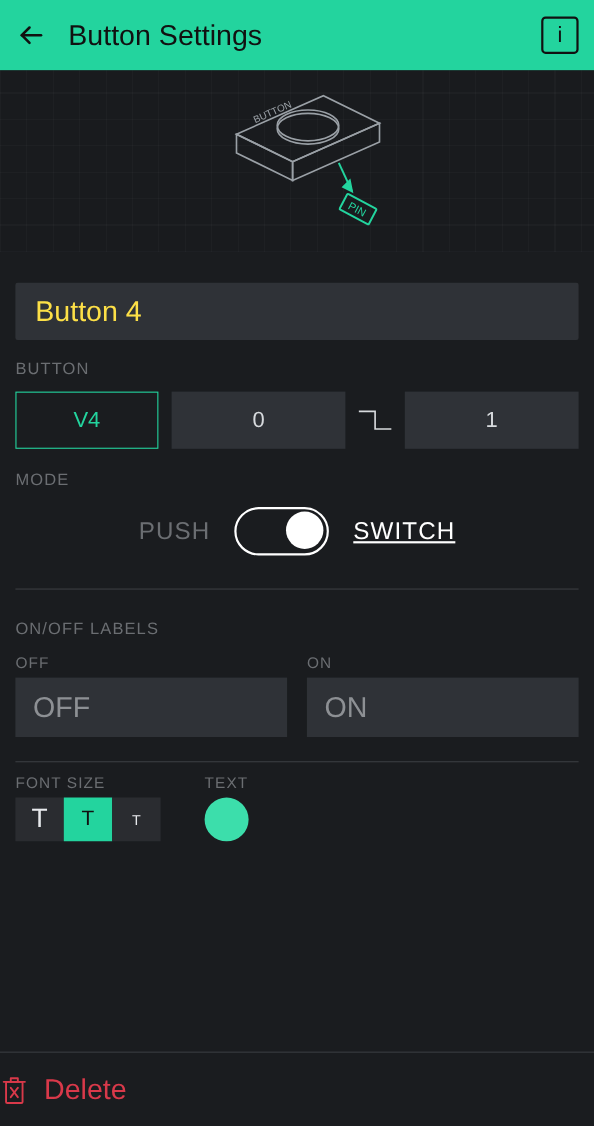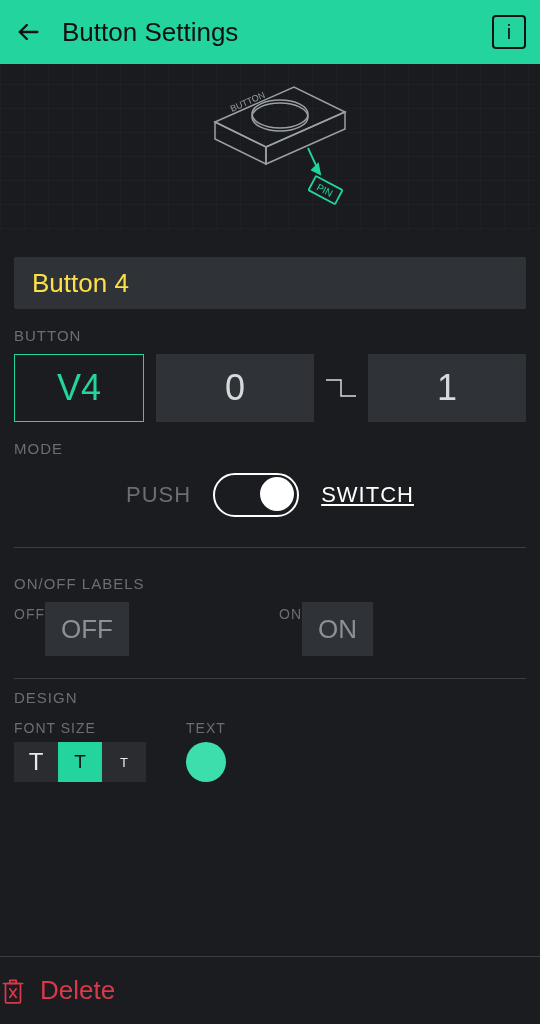--- a/index.html
+++ b/index.html
@@ -39,36 +39,36 @@
   
   .content{padding:18px 14px 0;display:flex;flex-direction:column;overflow:hidden;}
   .section-label{color:var(--label);font-size:15px;letter-spacing:1px;margin:18px 0 10px;}
   .name-input{
     background:var(--panel);height:52px;border-radius:2px;display:flex;align-items:center;
     padding:0 18px;color:#fde047;font-size:26px;font-weight:400;margin-top:10px;
   }
   
   .output-row{display:flex;gap:12px;align-items:center;}
   .pill{
-    height:68px;background:var(--panel);display:flex;align-items:center;justify-content:center;
-    font-size:36px;font-weight:400;color:var(--text);
+    height:52px;background:var(--panel);display:flex;align-items:center;justify-content:center;
+    font-size:20px;font-weight:400;color:var(--text);
   }
   .pill.pin{width:130px;border:1.5px solid var(--teal);color:var(--teal);background:transparent;}
   .pill.low{flex:1;}
   .pill.high{flex:1;}
   
   .mode-row{display:flex;align-items:center;justify-content:center;gap:22px;margin-top:6px;margin-bottom:8px;}
   .mode-label{color:var(--label);font-size:22px;letter-spacing:1px;}
   .mode-label.active{color:#fff;text-decoration:underline;}
   .toggle{width:86px;height:44px;border:2.5px solid #fff;border-radius:22px;position:relative;}
   .toggle .knob{position:absolute;width:34px;height:34px;background:#fff;border-radius:50%;top:2px;right:3px;}
   .hr{height:1px;background:var(--hr);margin:22px 0 6px;}
   
   .two-col{display:flex;gap:18px;}
-  .col{flex:1;display:flex;flex-direction:row;}
+  .col{flex:1;display:flex;flex-direction:column;}
   .sub-label{color:var(--label);font-size:14px;letter-spacing:1px;margin:4px 0 6px;}
   .val-box{background:var(--panel);height:54px;display:flex;align-items:center;padding:0 16px;
     color:#8d9094;font-size:26px;font-weight:400;}
   
   .design-row{display:flex;gap:40px;align-items:flex-start;}
   .font-size-boxes{display:flex;}
   .fb{width:44px;height:40px;background:var(--panel-dark);display:flex;align-items:center;justify-content:center;
     color:#e7e9ec;}
   .fb.s1{font-size:24px;}
   .fb.s2{font-size:19px;background:var(--teal);color:#111;}
@@ -169,21 +169,20 @@
       <div class="col">
         <div class="sub-label">ON</div>
         <div class="val-box">
           <span>ON</span>
         </div>
       </div>
     </div>
 
     <div class="hr"></div>
 
-    <div class="section-label" style="margin-top:4px">DESIGN</div>
     <div class="design-row">
       <div>
         <div class="sub-label">FONT SIZE</div>
         <div class="font-size-boxes">
           <div class="fb s1">T</div>
           <div class="fb s2">T</div>
           <div class="fb s3">T</div>
         </div>
       </div>
       <div>

